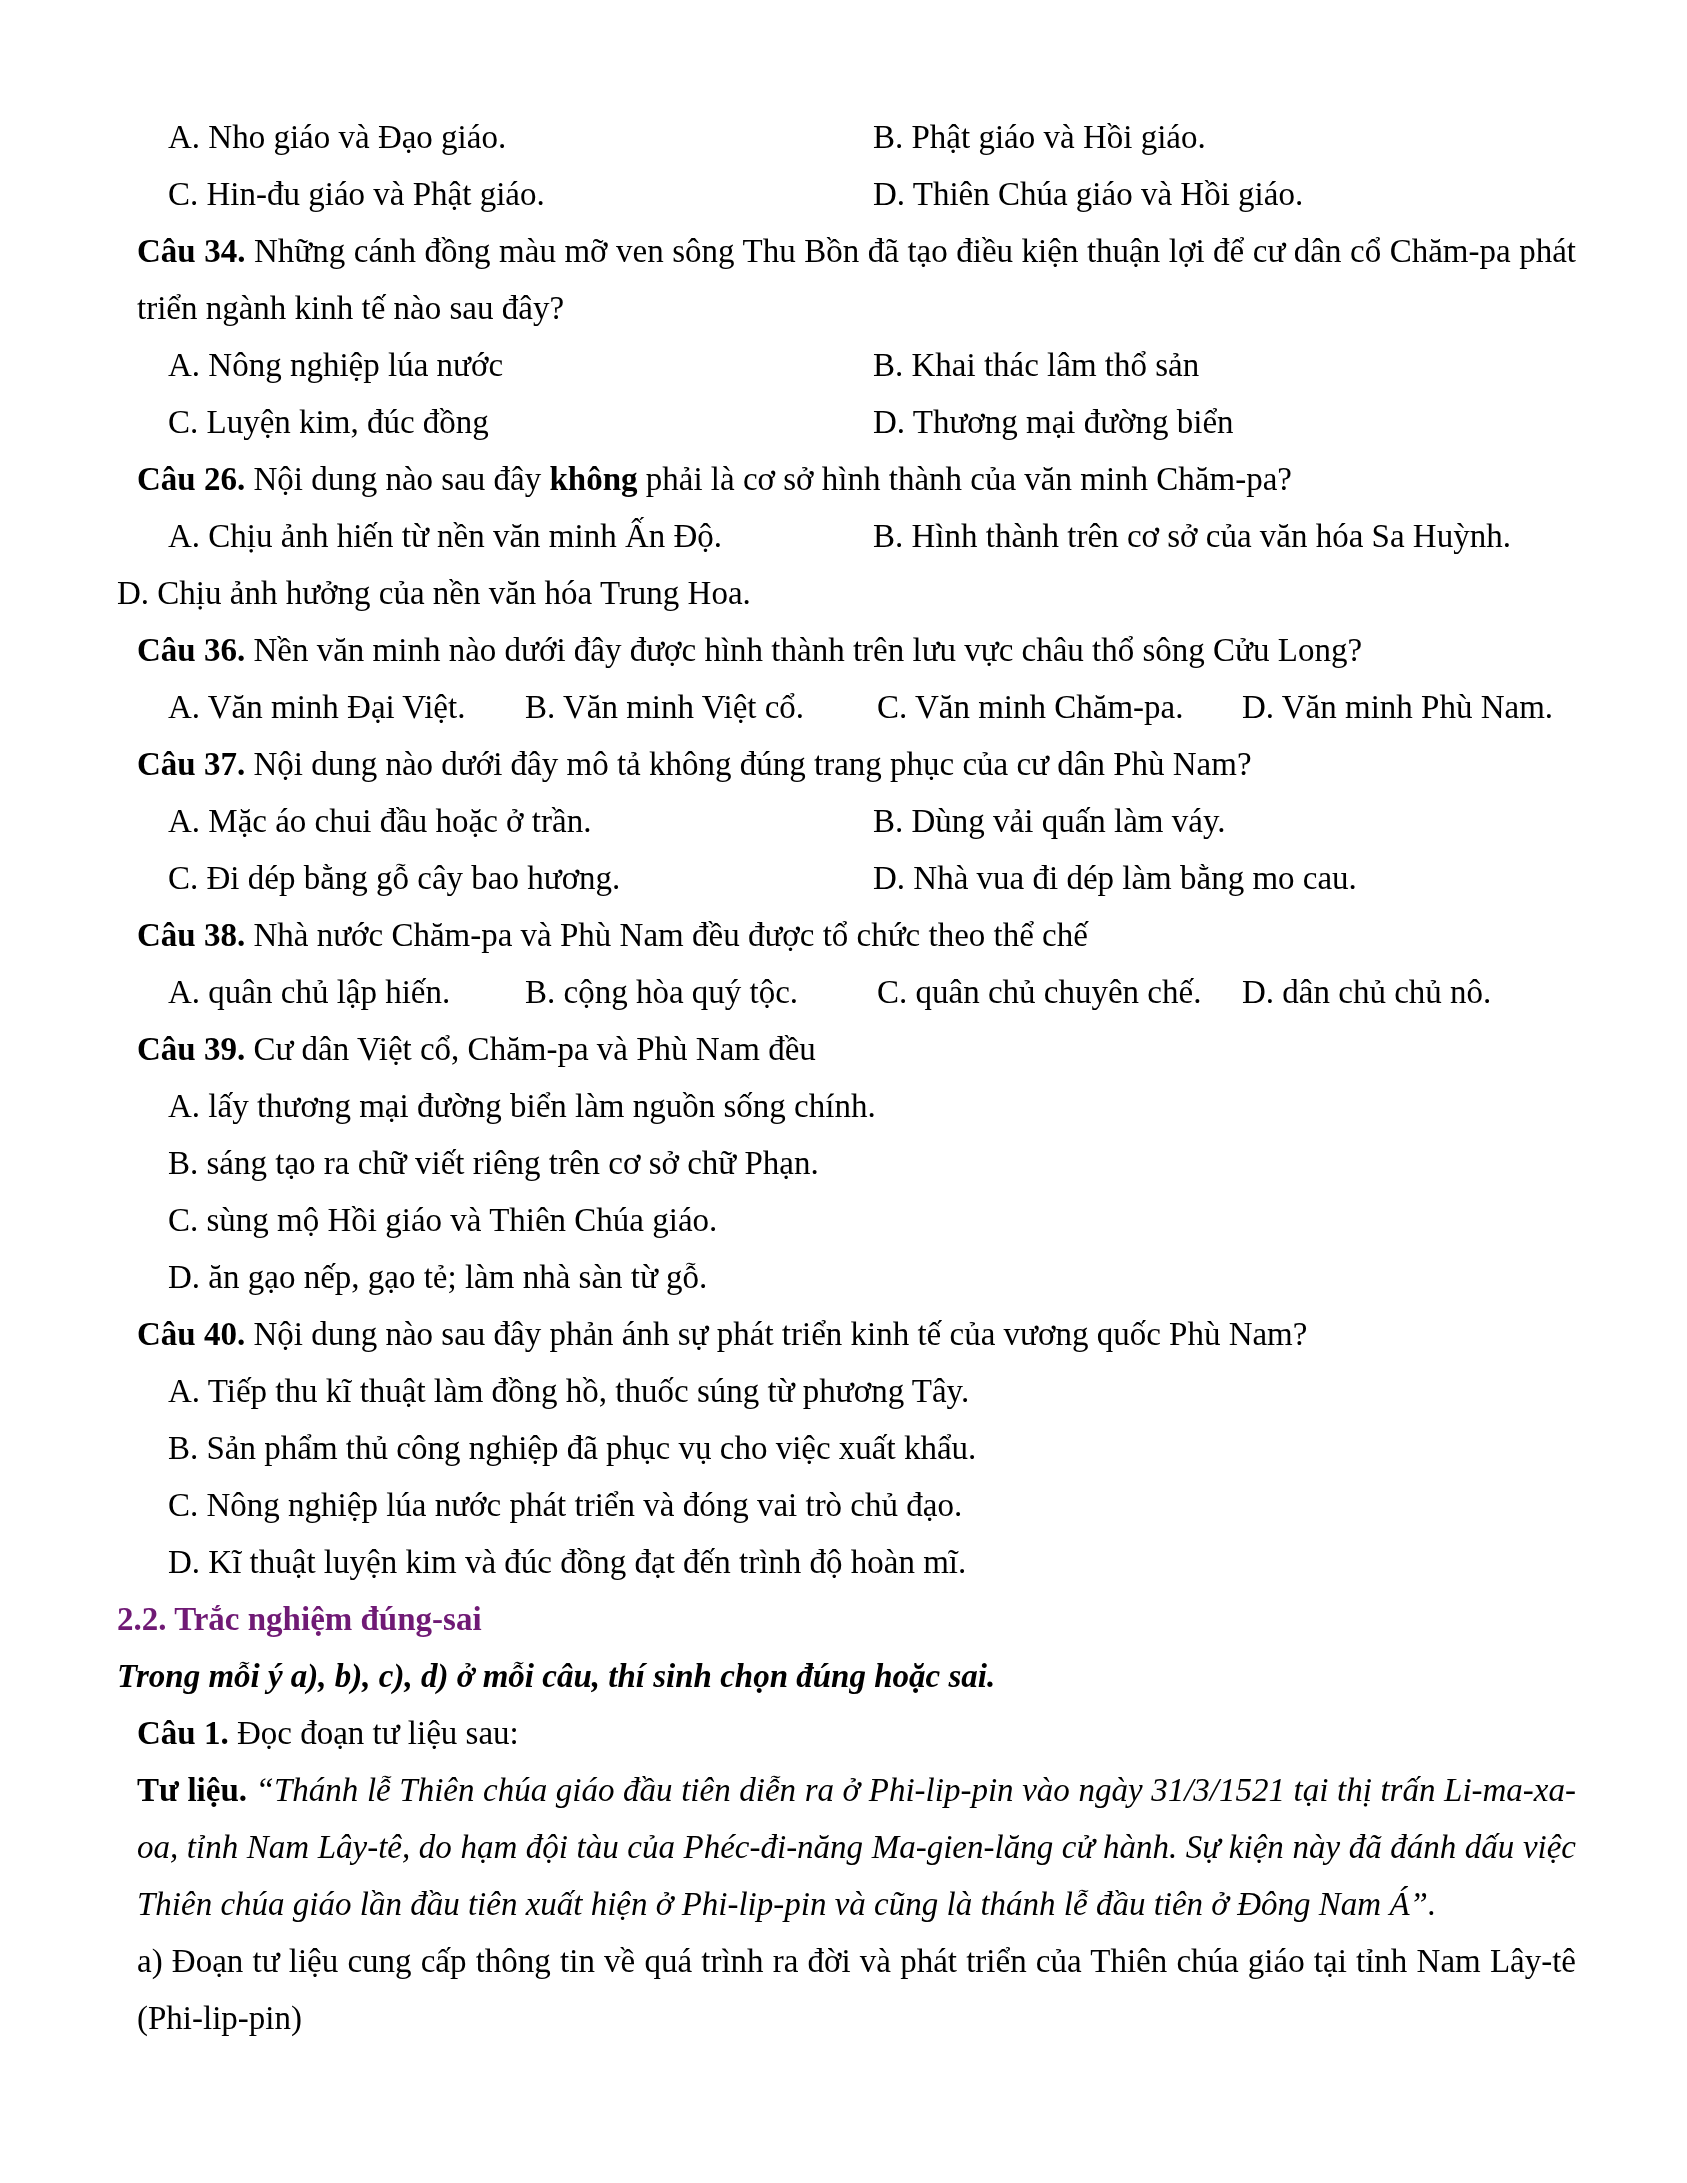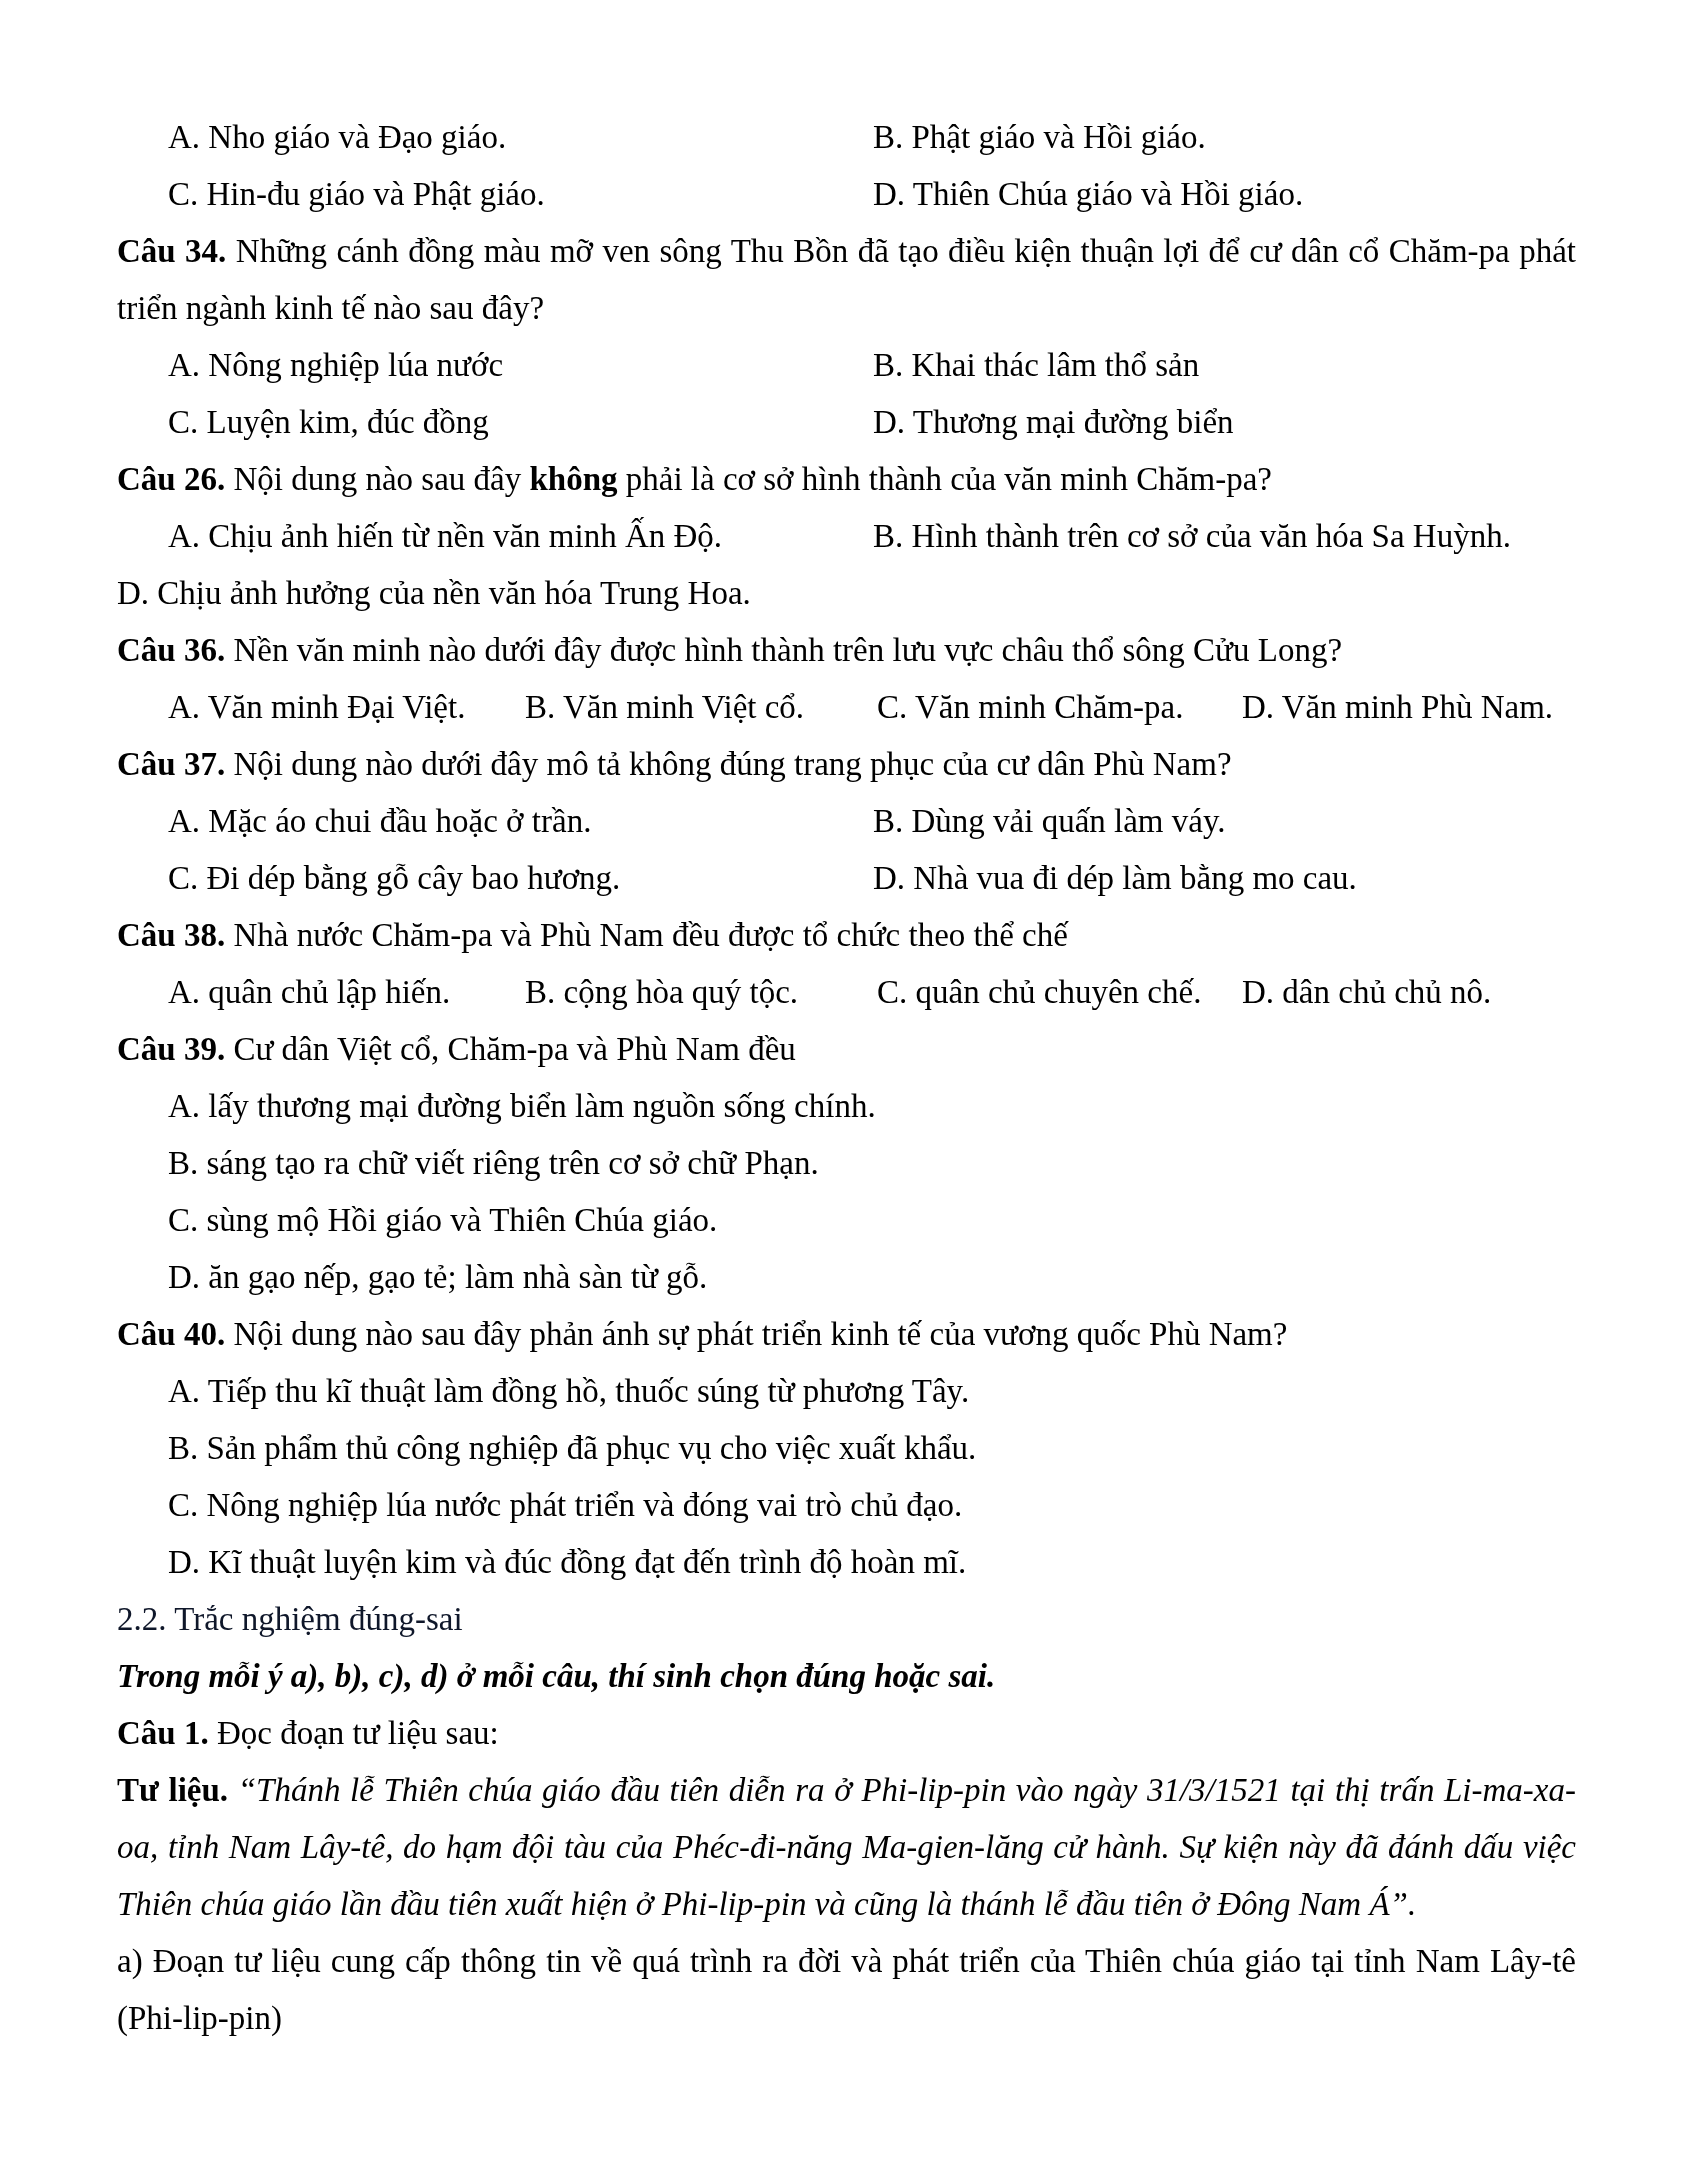--- a/index.html
+++ b/index.html
@@ -14,35 +14,35 @@
     font-size: 33px;
     color: #000000;
     overflow: hidden;
   }
   .content {
     box-sizing: border-box;
     width: 1687px;
     padding: 109px 111px 0 117px;
   }
   p { margin: 0; line-height: 57px; }
-  .justify { text-align: justify; }
+  .justify { text-align: justify; margin-left: 20px; }
   .qlabel { font-weight: bold; }
   
   .row2 { display: flex; line-height: 57px; }
   .row2 .c1 { width: 756px; padding-left: 51px; box-sizing: border-box; flex: 0 0 auto; }
   .row2 .c2 { flex: 1 1 auto; }
   
   .row4 { display: flex; line-height: 57px; padding-left: 51px; }
   .row4 .s1 { width: 357px; flex: 0 0 auto; }
   .row4 .s2 { width: 352px; flex: 0 0 auto; }
   .row4 .s3 { width: 353px; flex: 0 0 auto; }
   .row4 .s4 { flex: 1 1 auto; margin-left: 12px; }
   
   .optline { padding-left: 51px; }
-  .red-heading { color: #0f172a; font-weight: normal; }
+  .red-heading { color: #701a75; font-weight: bold; }
   .instr { font-weight: bold; font-style: italic; }
   .src-label { font-weight: bold; }
   .src-quote { font-style: italic; }
 </style>
 </head>
 <body>
 
 <div class="content">
 
   <div class="row2">

